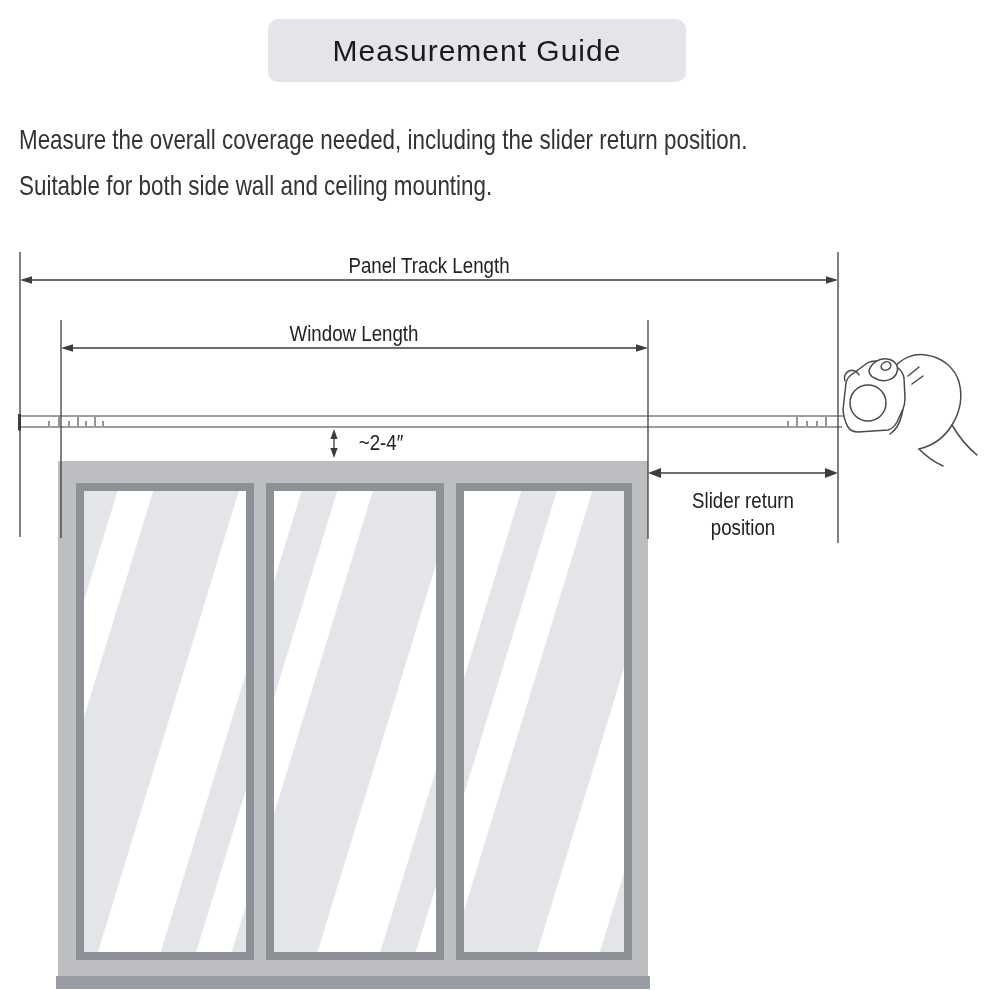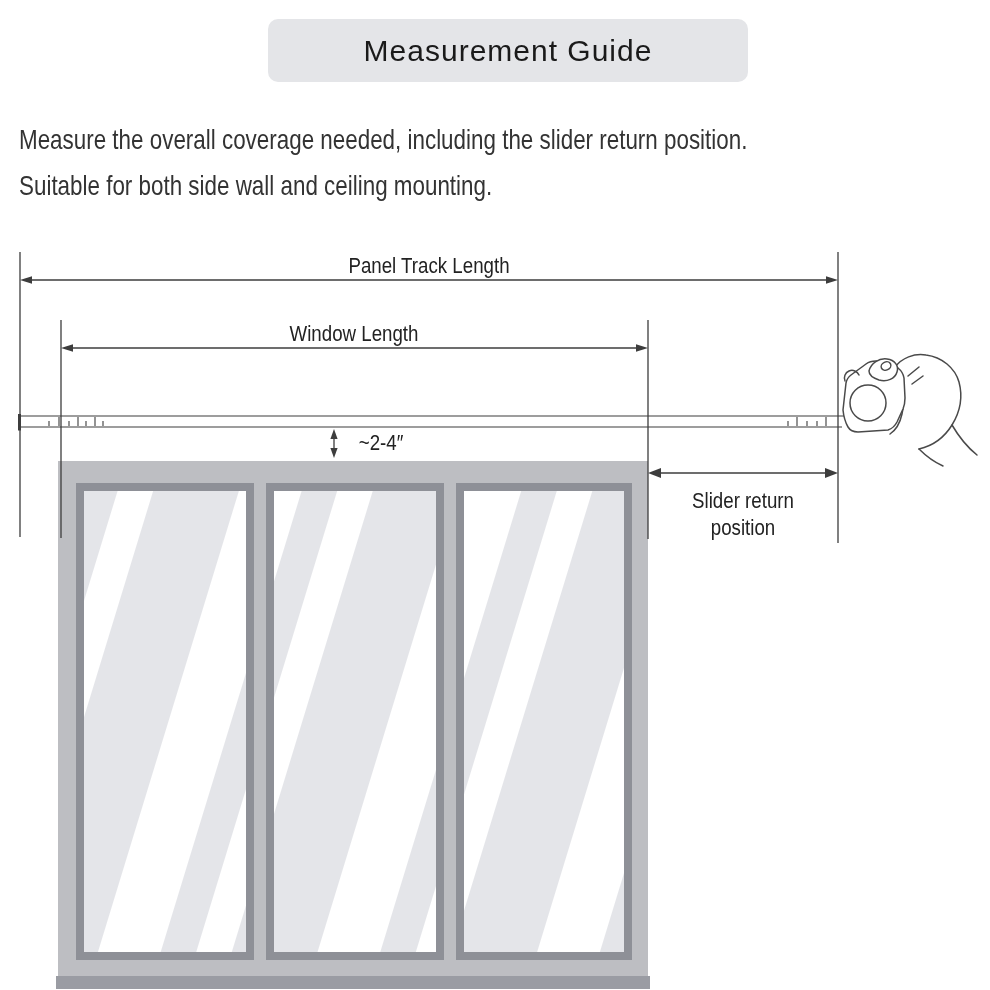--- a/index.html
+++ b/index.html
@@ -8,21 +8,21 @@
     width: 990px;
     height: 990px;
     background: #ffffff;
     font-family: "Liberation Sans", sans-serif;
     overflow: hidden;
   }
   .abs { position: absolute; }
 
   .title-box {
     left: 268px; top: 19px;
-    width: 480px; height: 63px;
+    width: 418px; height: 63px;
     background: var(--title-bg, #e4e5e8);
     border-radius: 10px;
   }
   .title-text {
     width: 100%; height: 100%;
     display: flex; align-items: center; justify-content: center;
     font-size: 30px; letter-spacing: 1px;
     color: #1a1a1a;
   }
 

